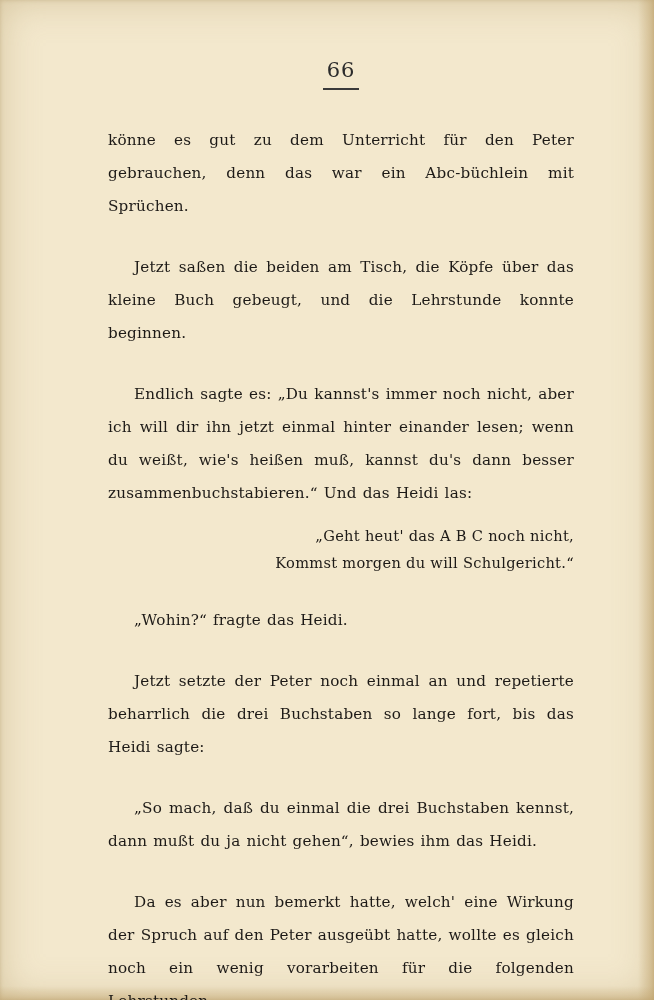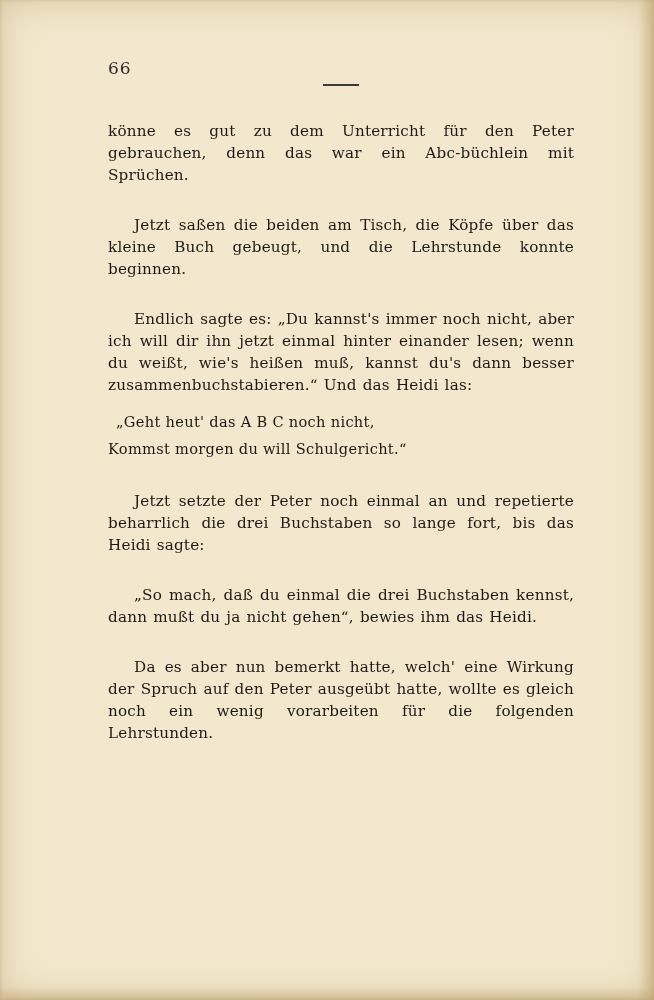--- a/index.html
+++ b/index.html
@@ -48,54 +48,55 @@
   }
 
   .content {
     position: absolute;
     left: 108px;
     top: 58px;
     width: 466px;
   }
 
   .folio {
+    text-align: center;
     font-family: "DejaVu Serif", serif;
-    font-size: 17px;
+    font-size: 21px;
     color: #2b2b2b;
     letter-spacing: 1px;
     margin-bottom: 6px;
   }
   .folio-rule {
     width: 36px;
     height: 1.5px;
     background: #3a3a3a;
     margin: 0 auto 34px auto;
   }
 
   .body-text p {
     margin: 0 0 2px 0;
     font-family: "DejaVu Serif", serif;
     font-size: 15.2px;
-    line-height: 22px;
+    line-height: 33px;
     color: #1d1a17;
     text-align: justify;
     text-align-last: left;
     word-spacing: 1px;
     letter-spacing: 0.2px;
   }
   .body-text p.indent {
     text-indent: 26px;
     margin-top: 28px;
   }
   .body-text p.noindent {
     text-indent: 0;
   }
   .verse {
     margin: 12px 0 14px 0;
-    text-align: left;
+    text-align: right;
   }
   .verse .vline {
     font-family: "DejaVu Serif", serif;
     font-size: 14.6px;
     line-height: 27px;
     color: #1d1a17;
     letter-spacing: 0.3px;
   }
   .verse .vline.first {
     padding-left: 8px;
@@ -118,19 +119,20 @@
 
       <p class="noindent">könne es gut zu dem Unterricht für den Peter gebrauchen, denn das war ein Abc-büchlein mit Sprüchen.</p>
       <p class="indent">Jetzt saßen die beiden am Tisch, die Köpfe über das kleine Buch gebeugt, und die Lehrstunde konnte beginnen.</p>
       <p class="indent">Endlich sagte es: „Du kannst's immer noch nicht, aber ich will dir ihn jetzt einmal hinter einander lesen; wenn du weißt, wie's heißen muß, kannst du's dann besser zusammenbuchstabieren.“ Und das Heidi las:</p>
 
       <div class="verse">
         <div class="vline first">„Geht heut' das A B C noch nicht,</div>
         <div class="vline">Kommst morgen du will Schulgericht.“</div>
       </div>
 
+      <p class="indent">„Wohin?“ fragte das Heidi.</p>
       <p class="indent">Jetzt setzte der Peter noch einmal an und repetierte beharrlich die drei Buchstaben so lange fort, bis das Heidi sagte:</p>
       <p class="indent">„So mach, daß du einmal die drei Buchstaben kennst, dann mußt du ja nicht gehen“, bewies ihm das Heidi.</p>
       <p class="indent">Da es aber nun bemerkt hatte, welch' eine Wirkung der Spruch auf den Peter ausgeübt hatte, wollte es gleich noch ein wenig vorarbeiten für die folgenden Lehrstunden.</p>
 
     </div>
   </div>
 </div>
 
 </body></html>

